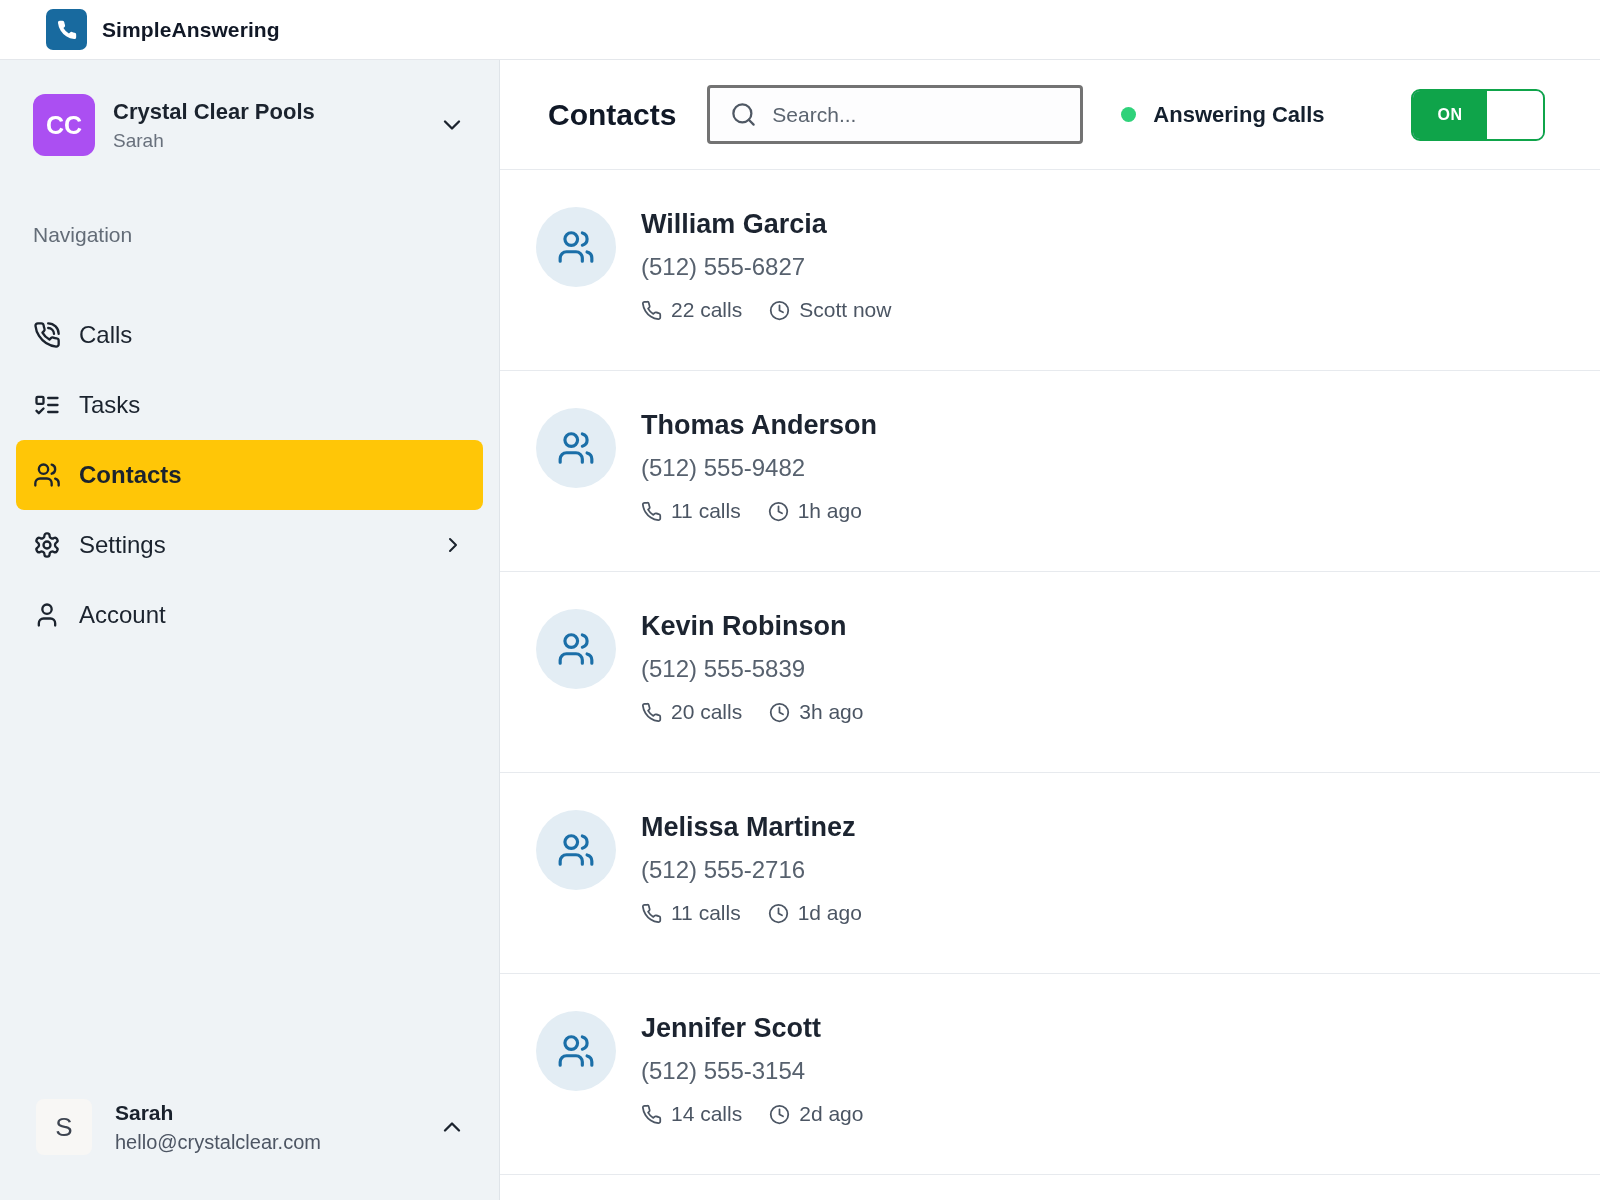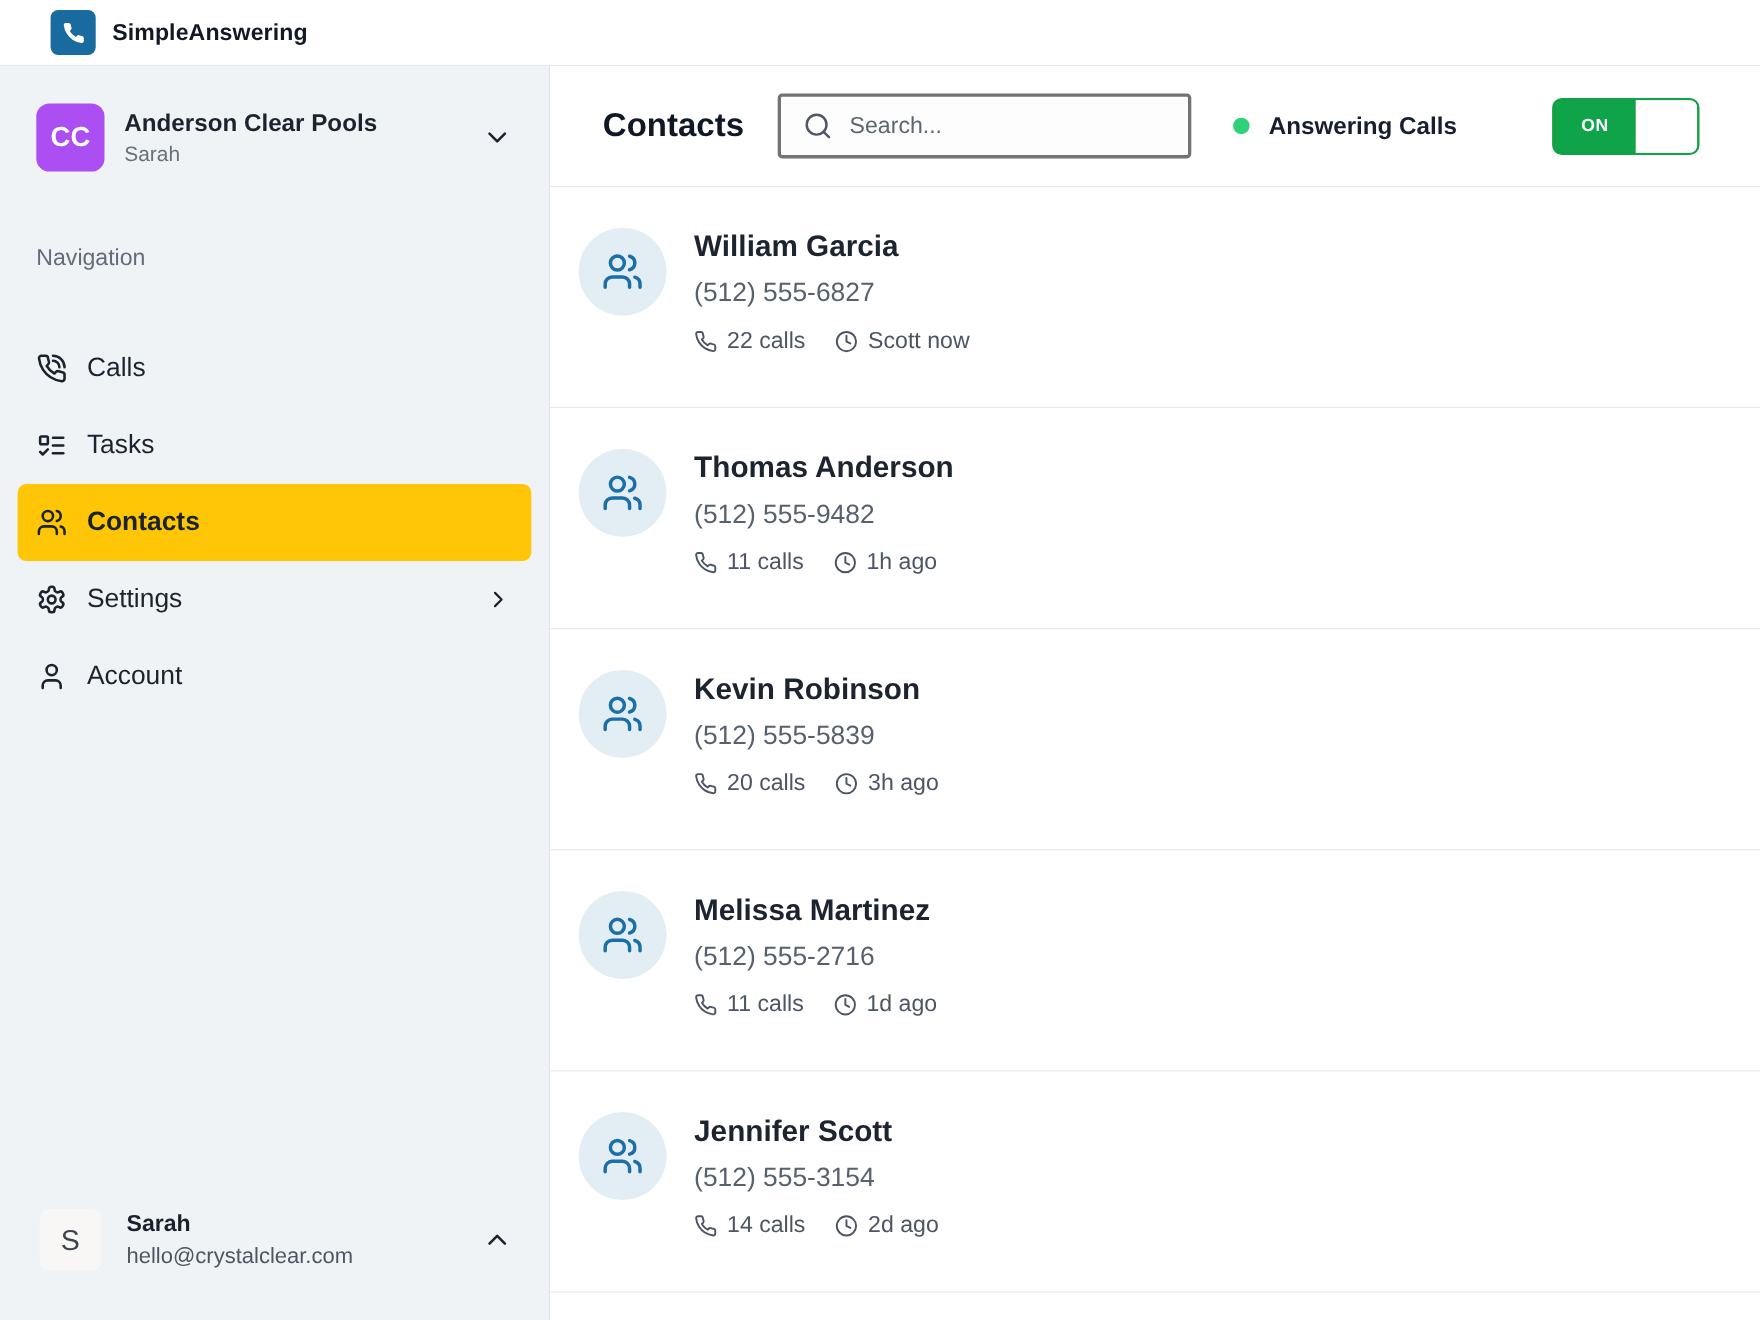--- a/index.html
+++ b/index.html
@@ -160,41 +160,41 @@
     width:15px;height:15px;border-radius:50%;
     background:var(--status_green);
     margin-right:17px;
   }
   .status-label{font-size:22px;font-weight:600;color:#14202e;}
   .toggle{
     margin-left:auto;
     width:134px;height:52px;
     border:2px solid var(--toggle_green);
     border-radius:9px;
-    background:#4d7c0f;
+    background:#c4b5fd;
     display:flex;
     overflow:hidden;
     cursor:pointer;
   }
   .toggle-on{
     width:57%;
     background:var(--toggle_green);
     color:#ffffff;
     font-size:16px;font-weight:700;letter-spacing:.6px;
     display:flex;align-items:center;justify-content:center;
   }
   .toggle-off{flex:1;background:#ffffff;}
 
   
   .contact-list{flex:1;overflow:hidden;}
   .contact-row{
     height:201px;
     border-bottom:1px solid #e7eaee;
     display:flex;
-    padding:37px 0 0 26px;
+    padding:37px 0 0 36px;
     cursor:pointer;
   }
   .contact-avatar{
     width:80px;height:80px;border-radius:50%;
     background:var(--avatar_blue_bg);
     color:var(--avatar_blue_icon);
     display:flex;align-items:center;justify-content:center;
     flex:0 0 80px;
   }
   .contact-info{margin-left:25px;padding-top:2px;}
@@ -223,21 +223,21 @@
   <div class="topbar-title">SimpleAnswering</div>
 </div>
 
 <div class="shell">
 
   <div class="sidebar">
 
     <div class="org-row">
       <div class="org-avatar">CC</div>
       <div class="org-text">
-        <div class="org-name">Anderson Clear Pools</div>
+        <div class="org-name">Crystal Clear Pools</div>
         <div class="org-sub">Sarah</div>
       </div>
       <span class="org-chevron">
         <svg width="28" height="28" viewBox="0 0 24 24" fill="none" stroke="currentColor" stroke-width="2" stroke-linecap="round" stroke-linejoin="round">
             <path d="m6 9 6 6 6-6"></path>
           </svg>
       </span>
     </div>
 
     <div class="nav-label">Navigation</div>

